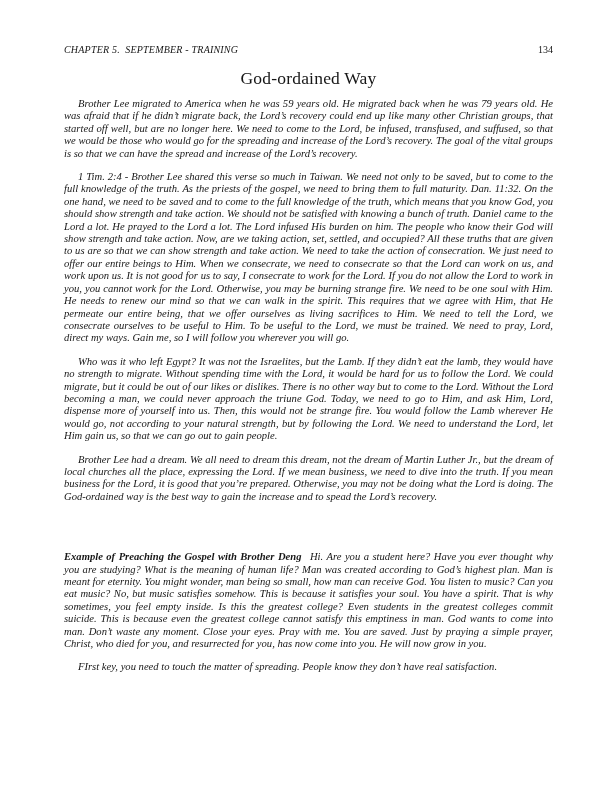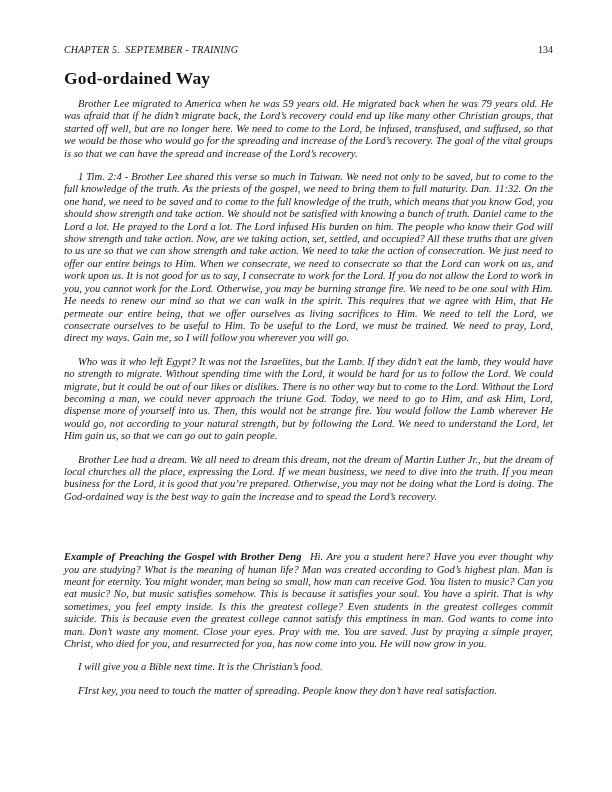--- a/index.html
+++ b/index.html
@@ -33,23 +33,24 @@
   .running-header .left {
     font-style: italic;
     letter-spacing: 0.2px;
   }
   .running-header .right {
     font-style: normal;
   }
   h1.doc-title {
     font-size: 17.5px;
     line-height: 20px;
-    font-weight: bold;
+    font-weight: normal;
     letter-spacing: 0.2px;
     margin: 12px 0 10px 0;
+    text-align: center;
   }
   p.body-par {
     font-size: 10.6px;
     line-height: 12.4px;
     text-align: justify;
     text-indent: 14px;
     margin: 0 0 11px 0;
     font-style: italic;
   }
   p.body-par.no-indent {
@@ -80,18 +81,17 @@
 
     <p class="body-par">Who was it who left Egypt? It was not the Israelites, but the Lamb. If they didn’t eat the lamb, they would have no strength to migrate. Without spending time with the Lord, it would be hard for us to follow the Lord. We could migrate, but it could be out of our likes or dislikes. There is no other way but to come to the Lord. Without the Lord becoming a man, we could never approach the triune God. Today, we need to go to Him, and ask Him, Lord, dispense more of yourself into us. Then, this would not be strange fire. You would follow the Lamb wherever He would go, not according to your natural strength, but by following the Lord. We need to understand the Lord, let Him gain us, so that we can go out to gain people.</p>
 
     <p class="body-par">Brother Lee had a dream. We all need to dream this dream, not the dream of Martin Luther Jr., but the dream of local churches all the place, expressing the Lord. If we mean business, we need to dive into the truth. If you mean business for the Lord, it is good that you’re prepared. Otherwise, you may not be doing what the Lord is doing. The God-ordained way is the best way to gain the increase and to spead the Lord’s recovery.</p>
 
     <p class="body-par no-indent">
       <span class="runin-heading">Example of Preaching the Gospel with Brother Deng</span>
       <span>Hi. Are you a student here? Have you ever thought why you are studying? What is the meaning of human life? Man was created according to God’s highest plan. Man is meant for eternity. You might wonder, man being so small, how man can receive God. You listen to music? Can you eat music? No, but music satisfies somehow. This is because it satisfies your soul. You have a spirit. That is why sometimes, you feel empty inside. Is this the greatest college? Even students in the greatest colleges commit suicide. This is because even the greatest college cannot satisfy this emptiness in man. God wants to come into man. Don’t waste any moment. Close your eyes. Pray with me. You are saved. Just by praying a simple prayer, Christ, who died for you, and resurrected for you, has now come into you. He will now grow in you.</span>
     </p>
 
-    <p class="body-par">I will give you a Bible next time. It is the Christian’s food.</p>
 
     <p class="body-par">FIrst key, you need to touch the matter of spreading. People know they don’t have real satisfaction.</p>
 
   </div>
 </div>
 
 </body></html>

